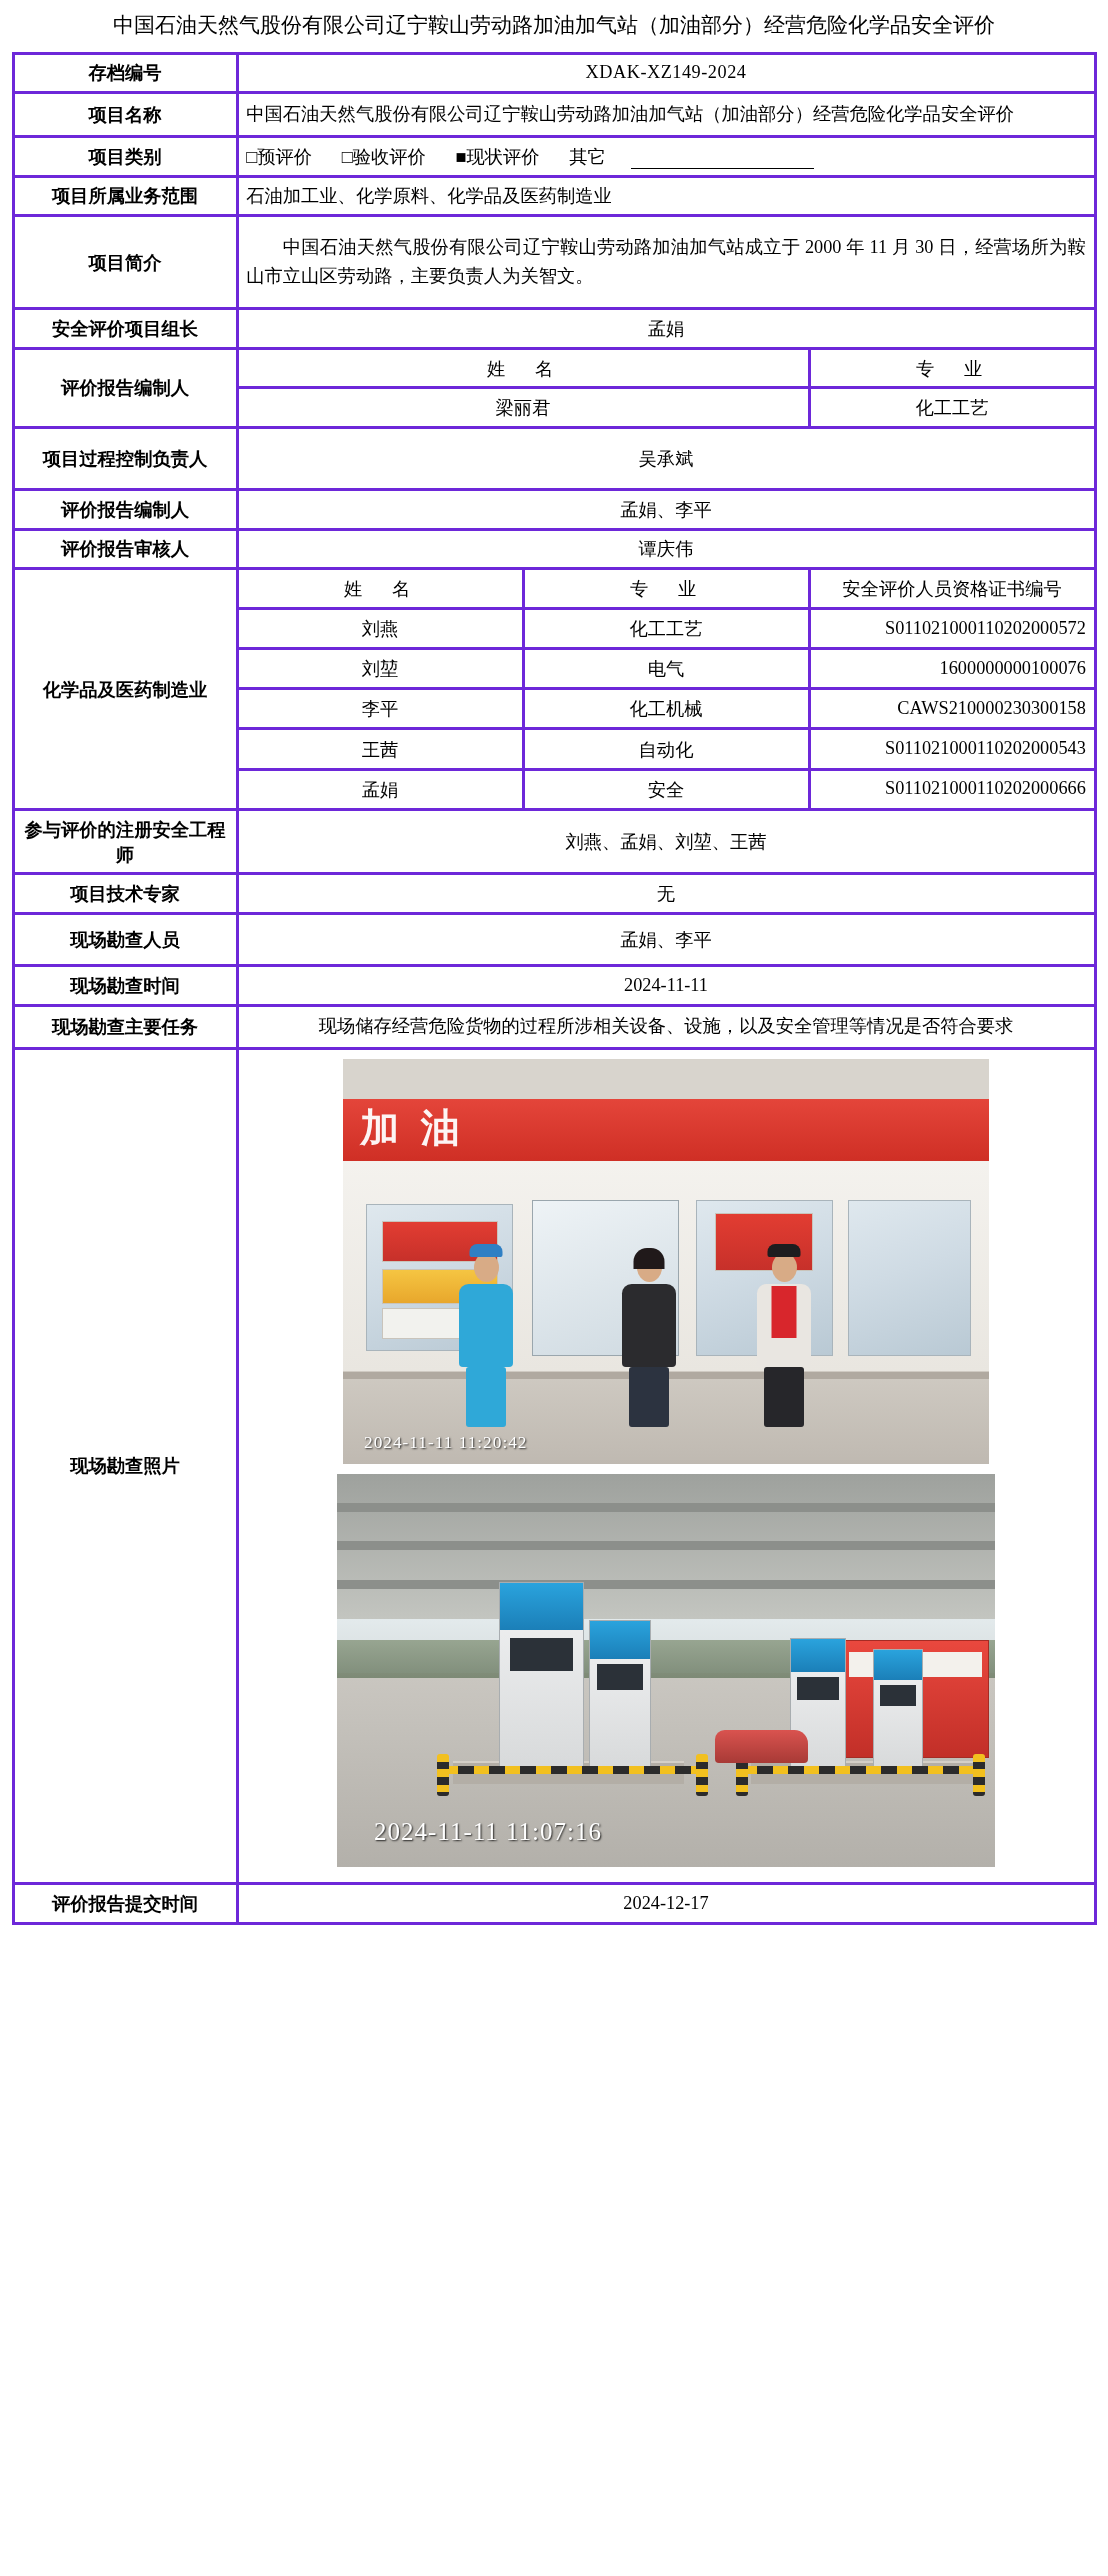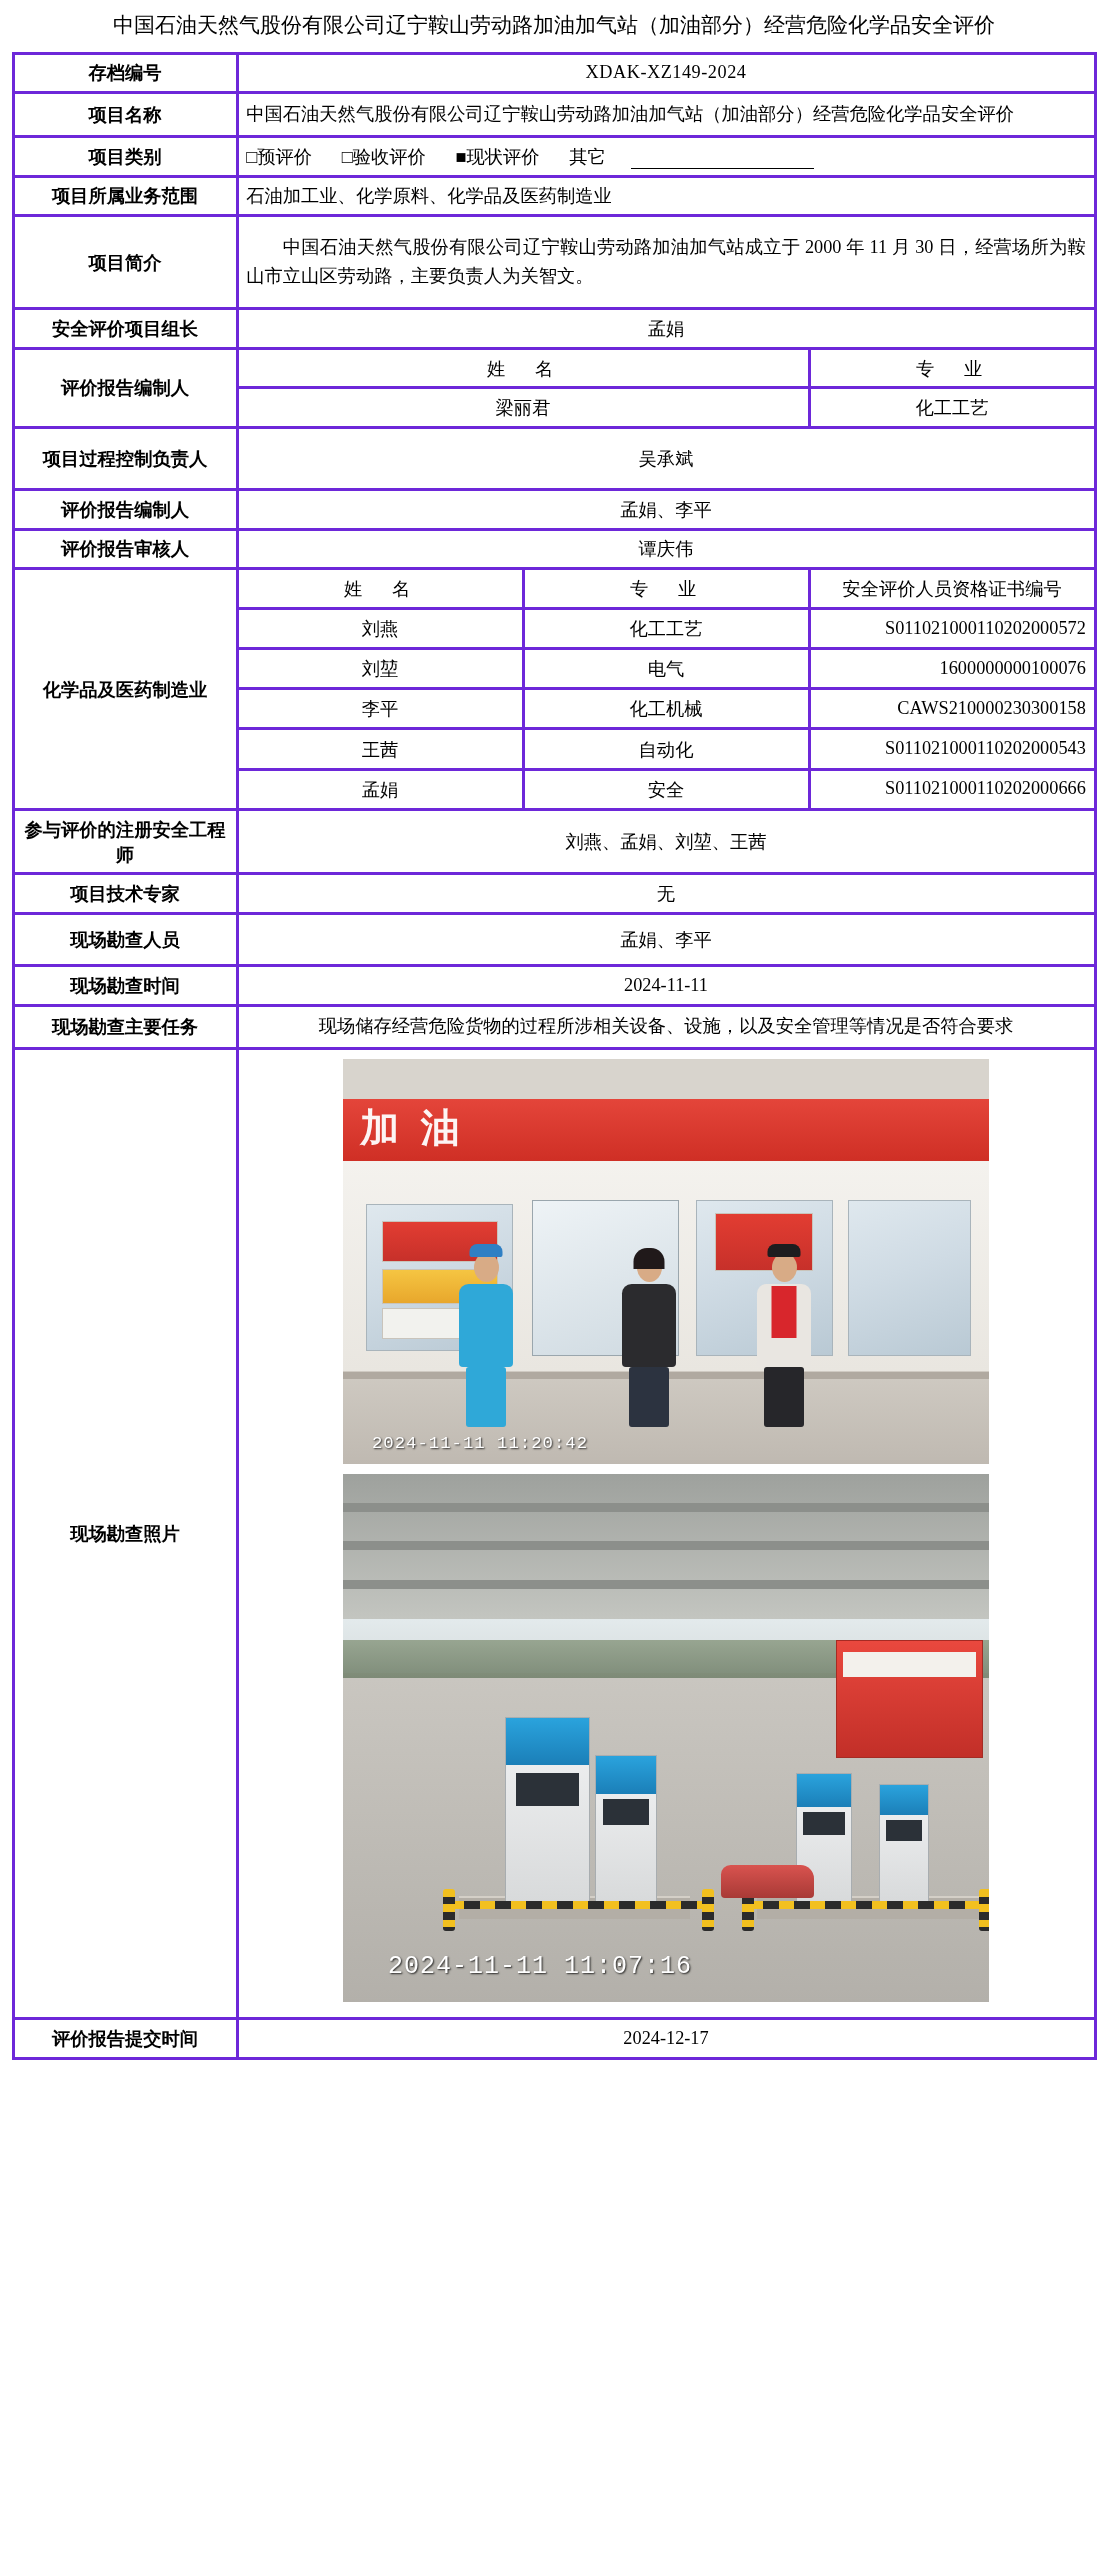--- a/index.html
+++ b/index.html
@@ -102,25 +102,24 @@
     position: relative;
     width: 646px;
     margin: 3.9px auto 9.6px auto;
     overflow: hidden;
   }
   .photo .stamp {
     position: absolute;
     left: 21px;
     bottom: 11.6px;
     color: #ffffff;
-    font-family: Liberation Mono, monospace;
+    font-family: Liberation Serif, serif;
     font-size: 17.3px;
     text-shadow: 1px 1px 1.9px rgba(0,0,0,.8);
     letter-spacing: 1px;
-    margin-left: 8px;
   }
   .photo2 .stamp {
     font-size: 25px;
     left: 37px;
     bottom: 21px;
   }
 
   
   .ph1 {
     height: 405px;
@@ -203,22 +202,23 @@
   .person.p3 .hat { background: #1d1d1f; }
   .person.p3 .body { background: #e9e6e1; }
   .person.p3 .vest {
     position: absolute; left: 50%; transform: translateX(-50%);
     top: 33px; width: 25px; height: 52px; background: #d8262c;
   }
   .person.p3 .legs { background: #26262a; }
 
   
   .ph2 {
-    height: 528px;
+    height: 393px;
     background: linear-gradient(#dfe6ea 0%, #e6eaec 30%, #cfcdc8 31%, #b9b6b0 100%);
+    padding-left: 12px;
   }
   .ph2 .ceiling {
     position: absolute; left: 0; right: 0; top: 0; height: 145px;
     background: linear-gradient(#9ea19d, #c3c5c0);
   }
   .ph2 .beam {
     position: absolute; height: 9.6px; background: #8c8f8b; left: 0; right: 0;
   }
   .ph2 .sky {
     position: absolute; left: 0; right: 0; top: 145px; height: 54px;

